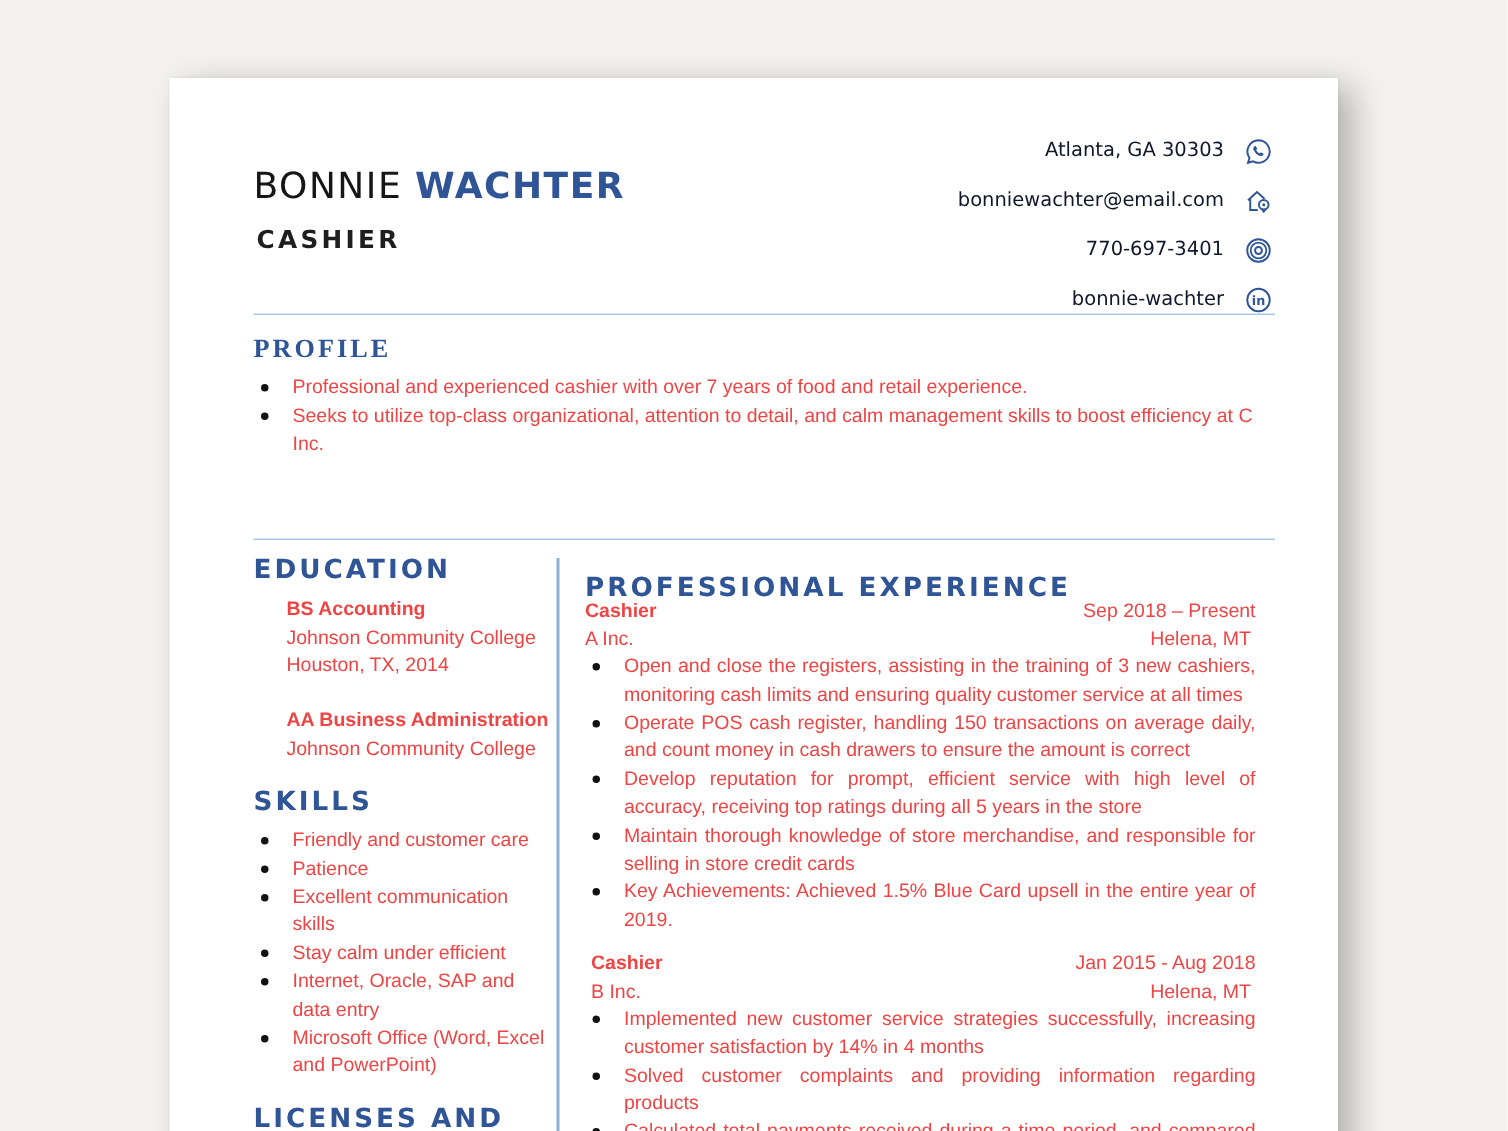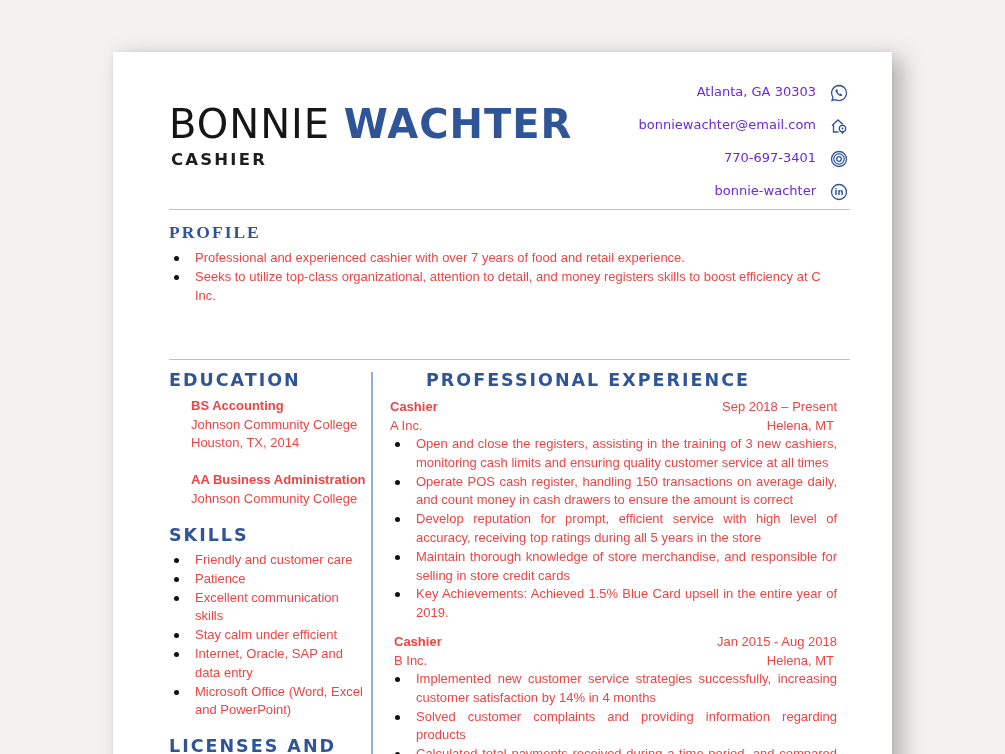--- a/index.html
+++ b/index.html
@@ -11,33 +11,33 @@
   }
   .page {
     position: absolute; left: 113px; top: 52px;
     width: 779px; height: 760px;
     background: #ffffff;
     box-shadow: 10px 6px 22px rgba(0,0,0,0.28), 0 0 3px rgba(0,0,0,0.08);
   }
   .name {
     position: absolute; left: 56px; top: 52px;
     font-family: "DejaVu Sans", sans-serif;
-    font-size: 40px; letter-spacing: 1px; line-height: 40px;
+    font-size: 24px; letter-spacing: 1px; line-height: 40px;
     white-space: nowrap; color: #161616;
   }
   .name .last { color: #2f5597; font-weight: bold; }
   .title {
     position: absolute; left: 58px; top: 98px;
     font-family: "DejaVu Sans", sans-serif;
     font-size: 16.5px; font-weight: bold; letter-spacing: 2.2px; color: #1e1e1e;
   }
   .contact { position: absolute; right: 44px; top: 32px; width: 320px; }
   .contact-row {
-    display: flex; justify-content: flex-end; align-items: flex-start;
-    height: 33px; font-size: 13px; color: #6d28d9;
+    display: flex; justify-content: flex-end; align-items: center;
+    height: 33px; font-size: 13px; color: #0f172a;
     font-family: "DejaVu Sans", sans-serif;
   }
   .contact-row .ctext { margin-right: 14px; white-space: nowrap; }
   .contact-row .cicon { width: 18px; height: 18px; display: inline-block; }
   .rule { position: absolute; left: 56px; width: 681px; height: 1px; background: #a9c7e4; }
   .rule1 { top: 157px; } .rule2 { top: 307px; }
   .section-h {
     font-family: "DejaVu Sans", sans-serif;
     color: #2f5597; font-weight: bold; font-size: 17.5px; letter-spacing: 2px;
     position: absolute; white-space: nowrap;
@@ -114,21 +114,21 @@
           </svg>
       </span>
     </div>
   </div>
 
   <div class="rule rule1"></div>
 
   <div class="section-h" style="left:56px; top:170px;font-family:Liberation Serif, serif;">PROFILE</div>
   <ul class="bul body-text profile-list">
     <li>Professional and experienced cashier with over 7 years of food and retail experience.</li>
-    <li>Seeks to utilize top-class organizational, attention to detail, and money registers skills to boost efficiency at C Inc.</li>
+    <li>Seeks to utilize top-class organizational, attention to detail, and calm management skills to boost efficiency at C Inc.</li>
   </ul>
 
   <div class="rule rule2"></div>
   <div class="divider-v"></div>
 
   <div class="section-h" style="left:56px; top:318px;">EDUCATION</div>
   <div class="left-col edu body-text">
     <div class="deg">BS Accounting</div>
     <div>Johnson Community College</div>
     <div>Houston, TX, 2014</div>
@@ -142,21 +142,21 @@
     <li>Friendly and customer care</li>
     <li>Patience</li>
     <li>Excellent communication skills</li>
     <li>Stay calm under efficient</li>
     <li>Internet, Oracle, SAP and data entry</li>
     <li>Microsoft Office (Word, Excel and PowerPoint)</li>
   </ul>
 
   <div class="section-h" style="left:56px; top:684px;">LICENSES AND</div>
 
-  <div class="section-h" style="left:277px; top:318px;margin-left:36px;">PROFESSIONAL EXPERIENCE</div>
+  <div class="section-h" style="left:277px; top:330px;">PROFESSIONAL EXPERIENCE</div>
 
   <div class="right-col body-text" style="top:346px;">
     <div class="job-head">
       <span class="role">Cashier</span>
       <span>Sep 2018 – Present</span>
     </div>
     <div class="job-sub">
       <span>A Inc.</span>
       <span class="loc">Helena, MT</span>
     </div>

